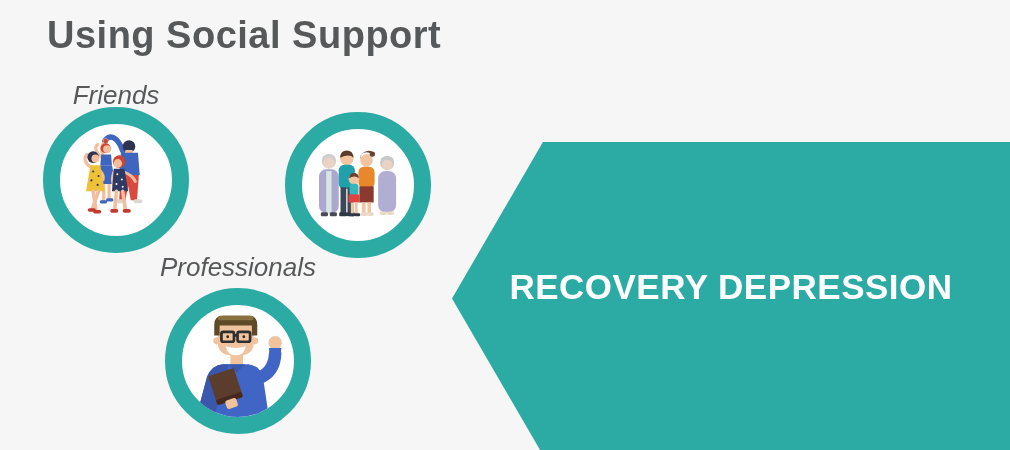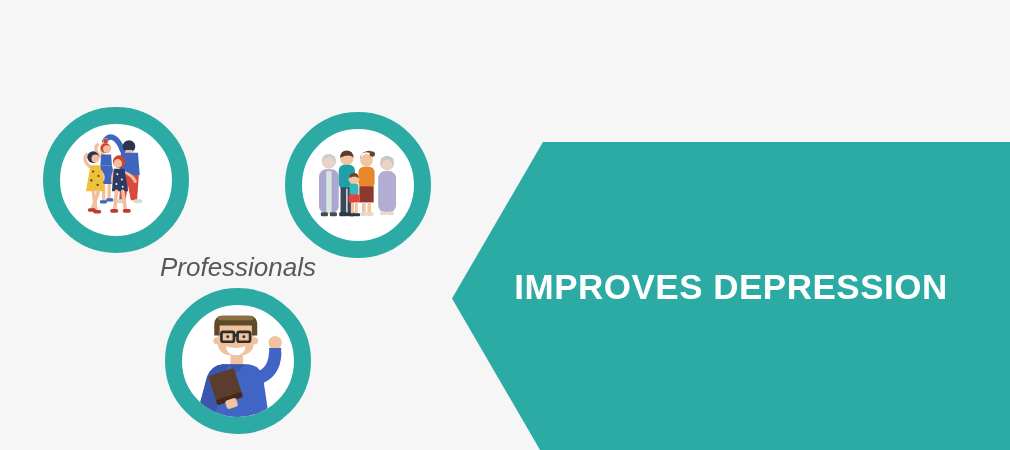--- a/index.html
+++ b/index.html
@@ -55,21 +55,23 @@
     font-size:35px;font-weight:800;letter-spacing:.5px;
     line-height:1.62;
     text-align:center;white-space:nowrap;
   }
 </style>
 </head>
 <body>
 
 <div class="canvas">
 
-
+  <h1 class="title">Using Social Support</h1>
+
+  <div class="group-label label-friends">Friends</div>
   <div class="circle circle-friends">
     <svg viewBox="0 0 125 125" aria-hidden="true">
 
       <path d="M70,30 C64,13 54,11 50,19" stroke="#3E66BE" stroke-width="6" fill="none" stroke-linecap="round"></path>
       <circle cx="51" cy="19" r="3" fill="#F2BE9E"></circle>
       <circle cx="77" cy="25" r="7" fill="#2E3450"></circle>
       <rect x="73" y="29" width="8" height="5" fill="#F2BE9E"></rect>
       <path d="M68,32 L87,32 L89,57 L66,57 Z" fill="#3E66BE"></path>
       <path d="M68,57 L66,85 L73,85 L76,69 L79,85 L86,85 L88,57 Z" fill="#D94A3C"></path>
       <rect x="63" y="84" width="10" height="4.5" rx="2" fill="#DDD9D0"></rect>
@@ -195,16 +197,16 @@
 
       <g transform="translate(49,92) rotate(-18)">
         <rect x="-15" y="-18" width="30" height="34" rx="2" fill="#5C3C2C"></rect>
         <rect x="-15" y="10" width="30" height="6" rx="2" fill="#46291D"></rect>
         <rect x="-6" y="14" width="13" height="10" rx="3" fill="#F0C29E"></rect>
       </g>
     </svg>
   </div>
 
   <div class="banner">
-    <div class="banner-line">IMPROVES DEPRESSION</div>
+    <div class="banner-line">RECOVERY DEPRESSION</div>
   </div>
 
 </div>
 
 </body></html>

